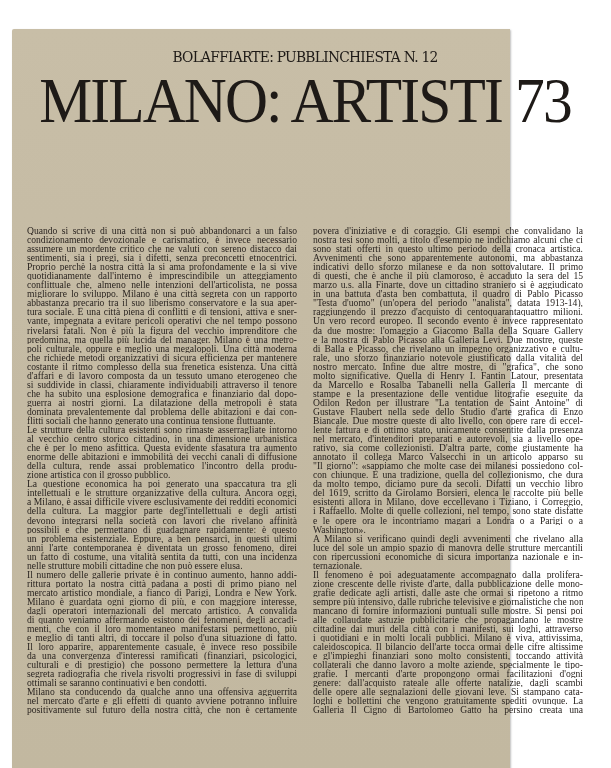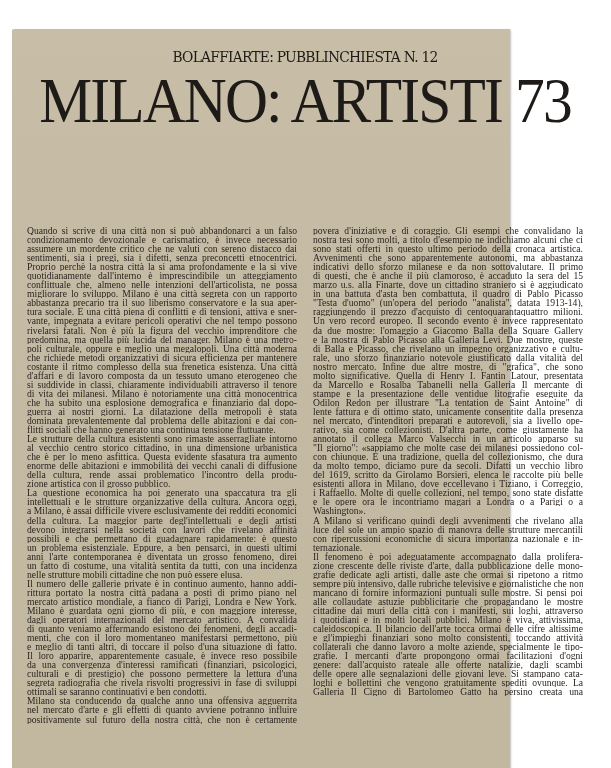--- a/index.html
+++ b/index.html
@@ -99,21 +99,20 @@
         <span class="line">abbastanza precario tra il suo liberismo conservatore e la sua aper-</span>
         <span class="line">tura sociale. È una città piena di conflitti e di tensioni, attiva e sner-</span>
         <span class="line">vante, impegnata a evitare pericoli operativi che nel tempo possono</span>
         <span class="line">rivelarsi fatali. Non è più la figura del vecchio imprenditore che</span>
         <span class="line">predomina, ma quella più lucida del manager. Milano è una metro-</span>
         <span class="line">poli culturale, oppure e meglio una megalopoli. Una città moderna</span>
         <span class="line">che richiede metodi organizzativi di sicura efficienza per mantenere</span>
         <span class="line">costante il ritmo complesso della sua frenetica esistenza. Una città</span>
         <span class="line">d'affari e di lavoro composta da un tessuto umano eterogeneo che</span>
         <span class="line">si suddivide in classi, chiaramente individuabili attraverso il tenore</span>
-        <span class="line">di vita dei milanesi. Milano è notoriamente una città monocentrica</span>
         <span class="line">che ha subito una esplosione demografica e finanziario dal dopo-</span>
         <span class="line">guerra ai nostri giorni. La dilatazione della metropoli è stata</span>
         <span class="line">dominata prevalentemente dal problema delle abitazioni e dai con-</span>
         <span class="line last">flitti sociali che hanno generato una continua tensione fluttuante.</span>
         <span class="line">Le strutture della cultura esistenti sono rimaste asserragliate intorno</span>
         <span class="line">al vecchio centro storico cittadino, in una dimensione urbanistica</span>
         <span class="line">che è per lo meno asfittica. Questa evidente sfasatura tra aumento</span>
         <span class="line">enorme delle abitazioni e immobilità dei vecchi canali di diffusione</span>
         <span class="line">della cultura, rende assai problematico l'incontro della produ-</span>
         <span class="line last">zione artistica con il grosso pubblico.</span>
@@ -158,20 +157,22 @@
         <span class="line">Un vero record europeo. Il secondo evento è invece rappresentato</span>
         <span class="line">da due mostre: l'omaggio a Giacomo Balla della Square Gallery</span>
         <span class="line">e la mostra di Pablo Picasso alla Galleria Levi. Due mostre, queste</span>
         <span class="line">di Balla e Picasso, che rivelano un impegno organizzativo e cultu-</span>
         <span class="line">rale, uno sforzo finanziario notevole giustificato dalla vitalità del</span>
         <span class="line">nostro mercato. Infine due altre mostre, di "grafica", che sono</span>
         <span class="line">molto significative. Quella di Henry I. Fantin Latour, presentata</span>
         <span class="line">da Marcello e Rosalba Tabanelli nella Galleria Il mercante di</span>
         <span class="line">stampe e la presentazione delle ventidue litografie eseguite da</span>
         <span class="line">Odilon Redon per illustrare "La tentation de Saint Antoine" di</span>
+        <span class="line">Gustave Flaubert nella sede dello Studio d'arte grafica di Enzo</span>
+        <span class="line">Biancale. Due mostre queste di alto livello, con opere rare di eccel-</span>
         <span class="line">lente fattura e di ottimo stato, unicamente consentite dalla presenza</span>
         <span class="line">nel mercato, d'intenditori preparati e autorevoli, sia a livello ope-</span>
         <span class="line">rativo, sia come collezionisti. D'altra parte, come giustamente ha</span>
         <span class="line">annotato il collega Marco Valsecchi in un articolo apparso su</span>
         <span class="line">"Il giorno": «sappiamo che molte case dei milanesi possiedono col-</span>
         <span class="line">con chiunque. È una tradizione, quella del collezionismo, che dura</span>
         <span class="line">da molto tempo, diciamo pure da secoli. Difatti un vecchio libro</span>
         <span class="line">del 1619, scritto da Girolamo Borsieri, elenca le raccolte più belle</span>
         <span class="line">esistenti allora in Milano, dove eccellevano i Tiziano, i Correggio,</span>
         <span class="line">i Raffaello. Molte di quelle collezioni, nel tempo, sono state disfatte</span>

